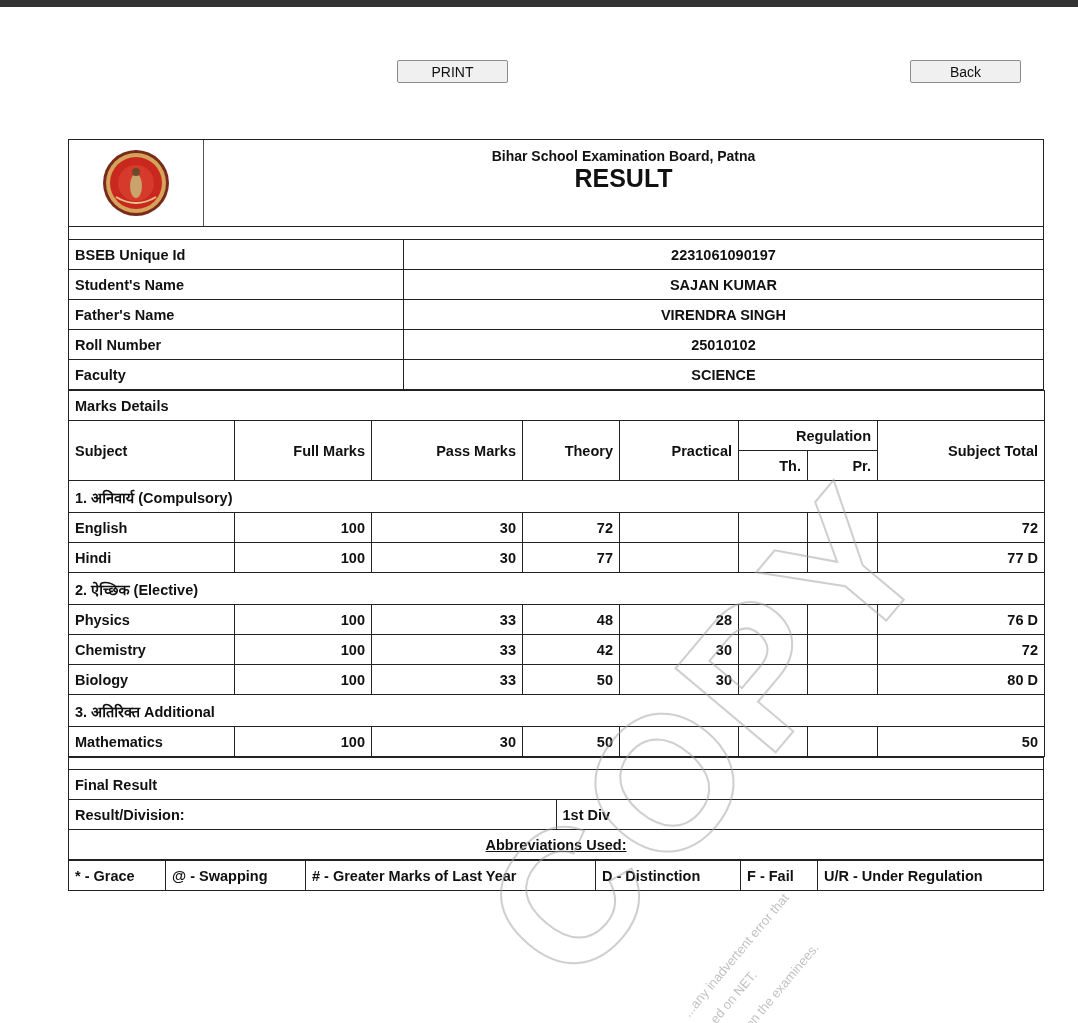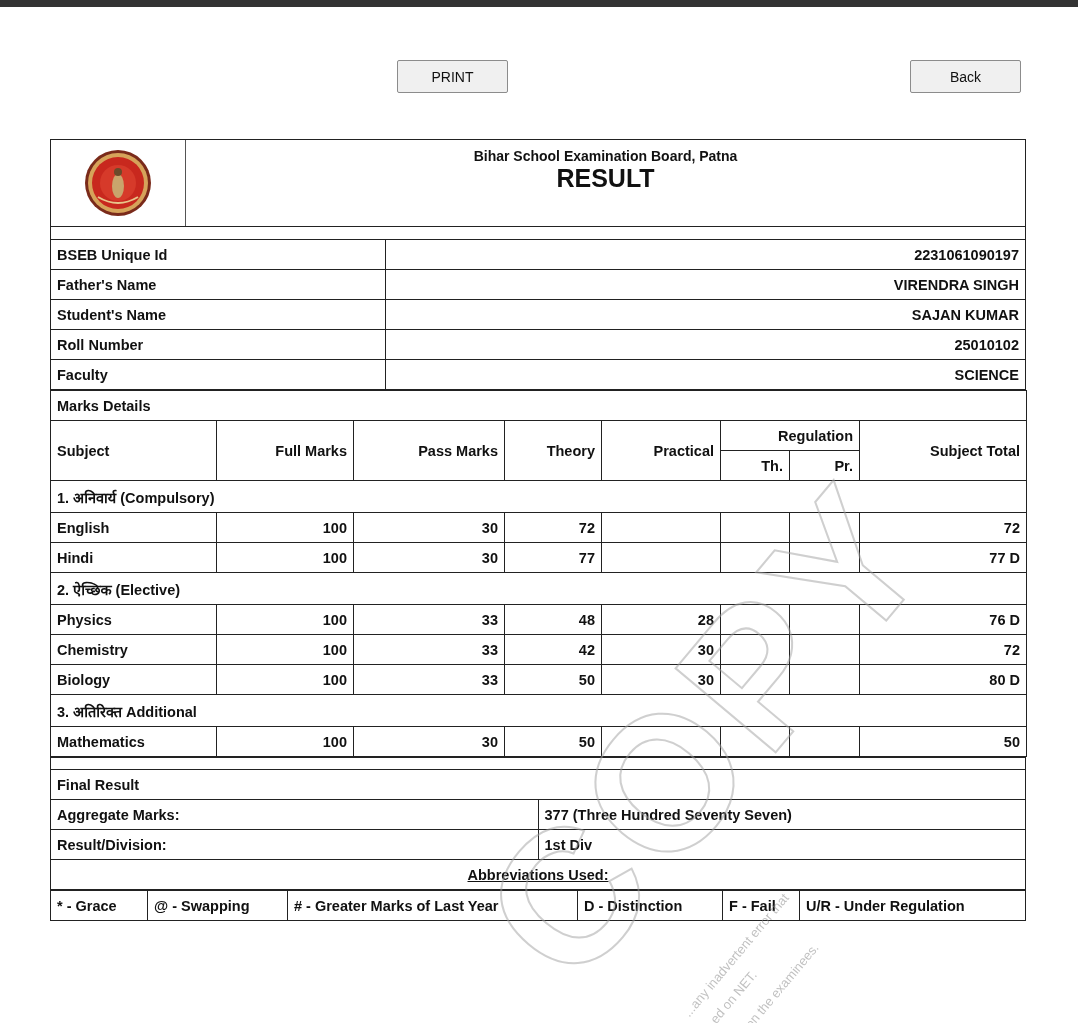--- a/index.html
+++ b/index.html
@@ -1,40 +1,40 @@
 <!DOCTYPE html>
 <html><head>
 <meta charset="utf-8">
 <style>
   * { box-sizing: border-box; margin: 0; padding: 0; }
   html, body { width: 1078px; height: 1023px; background: #ffffff; overflow: hidden; }
   body { font-family: "Liberation Sans", "DejaVu Sans", sans-serif; color: #111; position: relative; }
   .topbar { position: absolute; left: 0; top: 0; width: 1078px; height: 7px; background: #333333; }
   .btn {
-    position: absolute; top: 60px; height: 33px; width: 111px;
+    position: absolute; top: 60px; height: 23px; width: 111px;
     background: #f0f0f0; border: 1px solid #8c8c8c; border-radius: 2px;
     font-family: "Liberation Sans", sans-serif; font-size: 14px; color: #111;
     display: flex; align-items: center; justify-content: center; cursor: pointer;
   }
   #print-btn { left: 397px; }
   #back-btn { left: 910px; }
 
-  .sheet { position: absolute; left: 50px; top: 139px; width: 976px; }
+  .sheet { position: absolute; left: 68px; top: 139px; width: 976px; }
   .hdr { display: flex; border: 1px solid #222; height: 88px; }
   .hdr .logo-cell { width: 135px; border-right: 1px solid #555; display: flex; align-items: center; justify-content: center; }
   .hdr .title-cell { flex: 1; text-align: center; padding-top: 7px; }
   .hdr .l1 { font-size: 14px; font-weight: bold; line-height: 18px; }
   .hdr .l2 { font-size: 25px; font-weight: bold; line-height: 26px; }
   .hdr .l3 { font-size: 19px; font-weight: bold; line-height: 30px; }
   .spacer { height: 12px; border-left: 1px solid #222; border-right: 1px solid #222; }
 
   table { border-collapse: collapse; width: 976px; table-layout: fixed; }
   td, th { border: 1px solid #222; font-size: 14.5px; font-weight: bold; padding: 0 6px; height: 30px; }
   .info td.k { width: 335px; text-align: left; }
-  .info td.v { text-align: right; }
+  .info td.v { text-align: center; }
   .sec td { text-align: left; }
   .marks td.c { text-align: right; }
   .marks td.s { text-align: left; }
   .marks td.sec-cell { height: 32px; }
   .gap td { height: 12px; border-top: 1px solid #222; border-bottom: 1px solid #222; }
   .abbr-title { text-align: center; text-decoration: underline; }
   .abbr td { text-align: left; }
 
   .watermark { position: absolute; pointer-events: none; color: rgba(150,150,150,0.35); font-weight: bold; }
   .wm-copy { left: 440px; top: 880px; font-size: 190px; transform: rotate(-50deg); transform-origin: left top; letter-spacing: 8px; font-family: "Liberation Sans", sans-serif; -webkit-text-stroke: 2px rgba(160,160,160,0.5); color: transparent; }
@@ -68,26 +68,26 @@
   </div>
   <div class="spacer"></div>
 
   <table class="info">
     <tbody id="info-body">
         <tr>
           <td class="k">BSEB Unique Id</td>
           <td class="v">2231061090197</td>
         </tr>
         <tr>
+          <td class="k">Student's Name</td>
+          <td class="v">SAJAN KUMAR</td>
+        </tr>
+        <tr>
           <td class="k">Father's Name</td>
           <td class="v">VIRENDRA SINGH</td>
-        </tr>
-        <tr>
-          <td class="k">Student's Name</td>
-          <td class="v">SAJAN KUMAR</td>
         </tr>
         <tr>
           <td class="k">Roll Number</td>
           <td class="v">25010102</td>
         </tr>
         <tr>
           <td class="k">Faculty</td>
           <td class="v">SCIENCE</td>
         </tr>
       </tbody>
@@ -194,24 +194,20 @@
   </table>
 
   <table class="final">
     <tbody>
       <tr class="gap">
           <td colspan="2"></td>
         </tr>
       <tr>
           <td colspan="2">Final Result</td>
         </tr>
-      <tr>
-        <td style="width:389px">Aggregate Marks:</td>
-        <td>377 (Three Hundred Seventy Seven)</td>
-      </tr>
       <tr>
         <td>Result/Division:</td>
         <td>1st Div</td>
       </tr>
       <tr>
           <td colspan="2" class="abbr-title">Abbreviations Used:</td>
         </tr>
     </tbody>
   </table>
 

